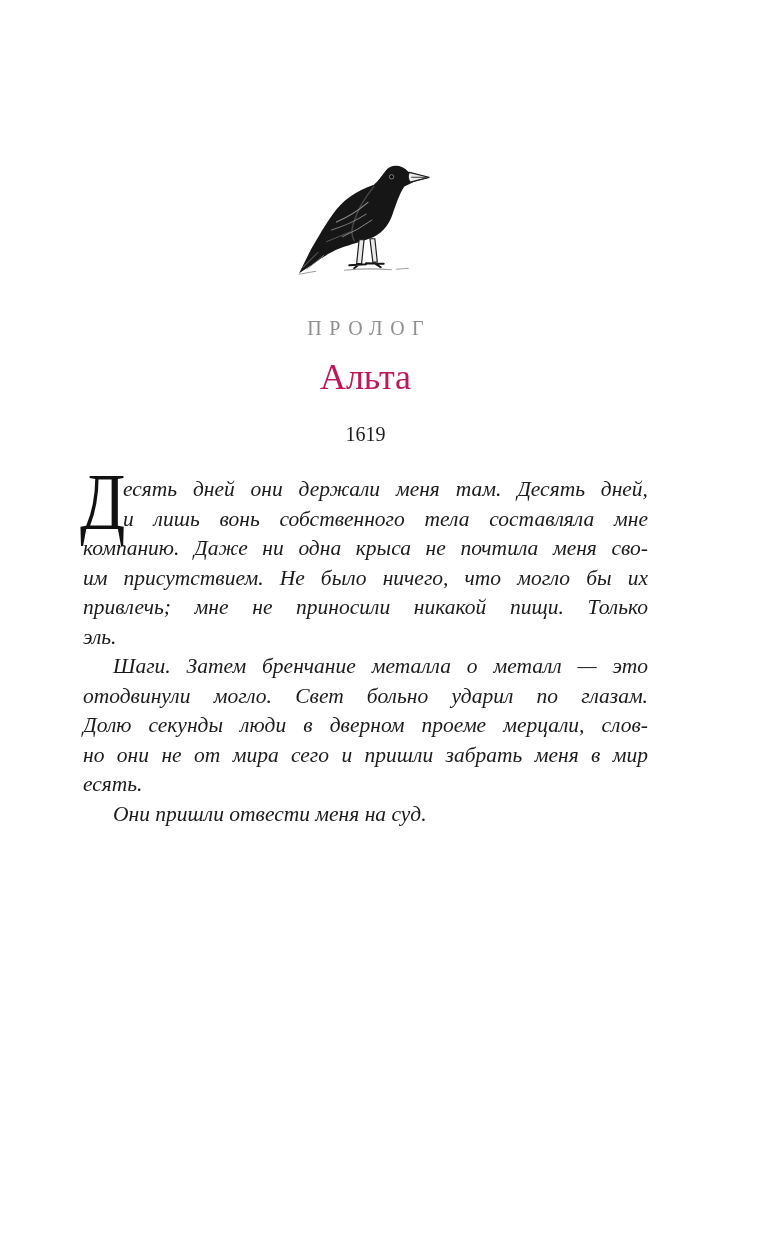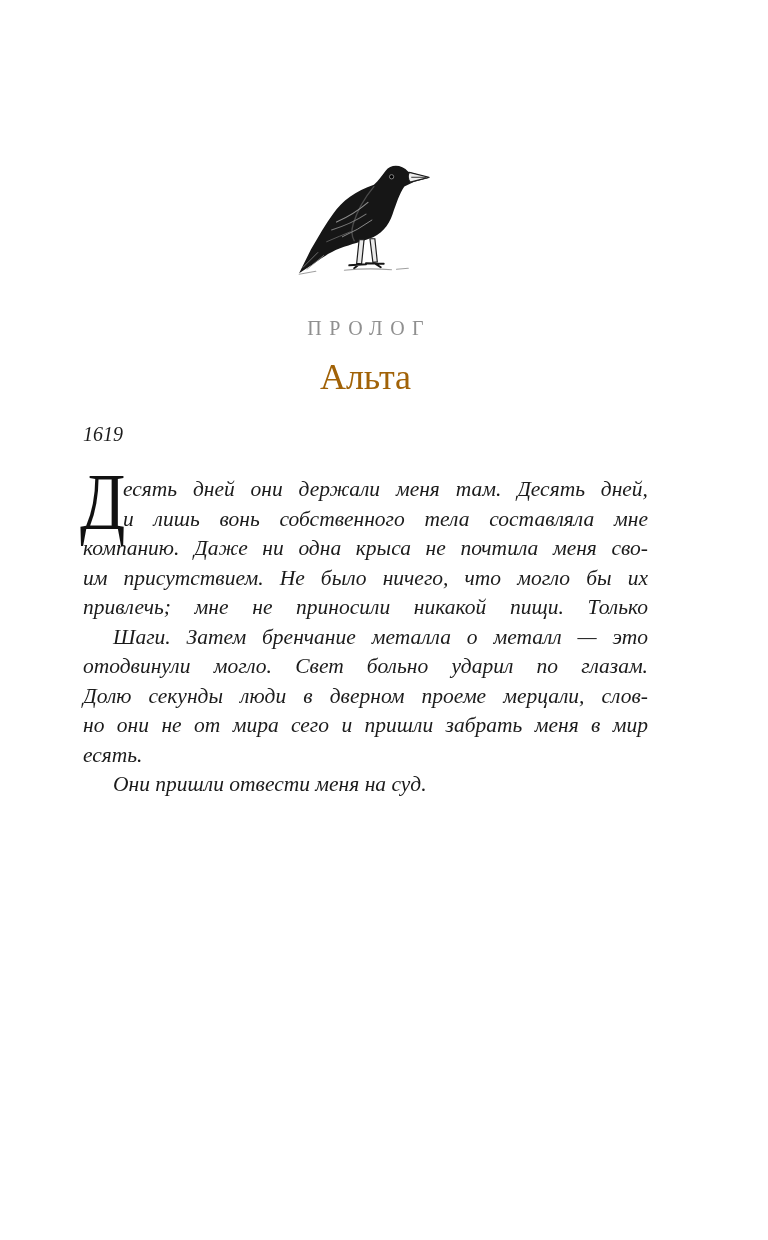--- a/index.html
+++ b/index.html
@@ -39,28 +39,28 @@
     padding-left: 7.5px; 
     color: #8f8f8f;
     font-weight: 400;
   }
   .title {
     margin: 21px 0 0 0;
     text-align: center;
     font-size: 36px;
     line-height: 1;
     font-weight: 400;
-    color: #a16207;
+    color: #be185d;
   }
   .year {
     margin-top: 29px;
+    text-align: center;
     font-size: 20px;
     line-height: 1;
     color: #1c1c1c;
-    font-style: italic;
   }
   .body-text {
     margin-top: 31px;
     font-size: 21.5px;
     line-height: 29.5px;
     color: #1b1b1b;
   }
   .paragraph { position: relative; }
   .line {
     text-align: justify;
@@ -125,20 +125,21 @@
     <div class="year">1619</div>
 
     <div class="body-text">
         <div class="paragraph">
           <span class="dropcap">Д</span>
           <div class="line inset">есять дней они держали меня там. Десять дней,</div>
           <div class="line inset">и лишь вонь собственного тела составляла мне</div>
           <div class="line">компанию. Даже ни одна крыса не почтила меня сво-</div>
           <div class="line">им присутствием. Не было ничего, что могло бы их</div>
           <div class="line">привлечь; мне не приносили никакой пищи. Только</div>
+          <div class="line last">эль.</div>
         </div>
         <div class="paragraph">
           <div class="line indent">Шаги. Затем бренчание металла о металл — это</div>
           <div class="line">отодвинули могло. Свет больно ударил по глазам.</div>
           <div class="line">Долю секунды люди в дверном проеме мерцали, слов-</div>
           <div class="line">но они не от мира сего и пришли забрать меня в мир</div>
           <div class="line last">есять.</div>
         </div>
         <div class="paragraph">
           <div class="line last indent">Они пришли отвести меня на суд.</div>

